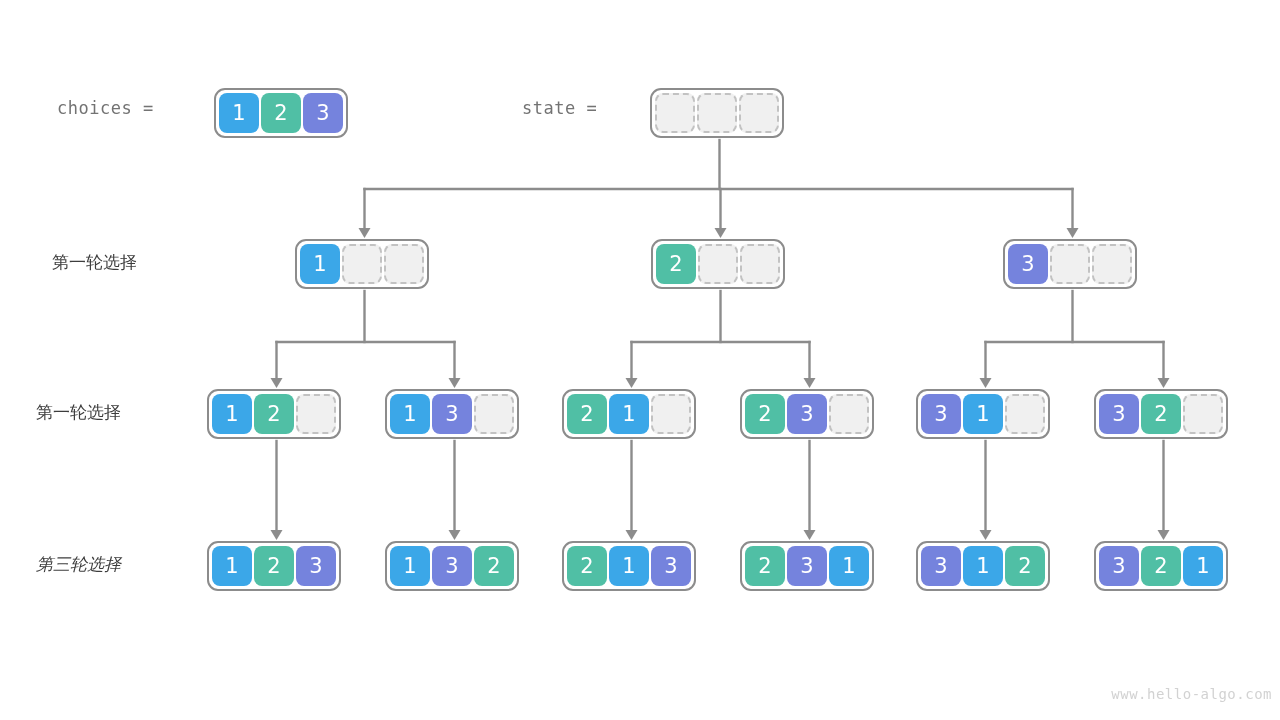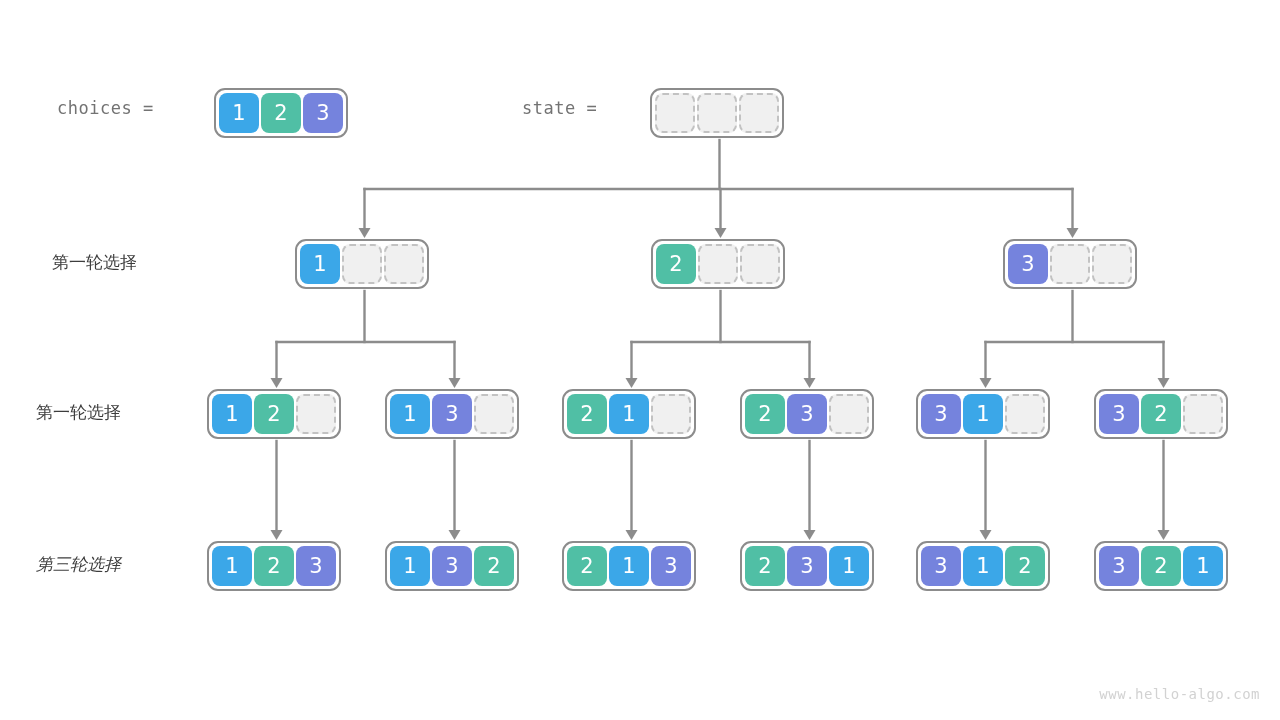--- a/index.html
+++ b/index.html
@@ -83,21 +83,21 @@
 
   .cell.empty {
     background: #f0f0f0;
     border: 2px dashed #c2c2c2;
     color: transparent;
   }
 
   
   .watermark {
     position: absolute;
-    right: 20px;
+    right: 8px;
     bottom: 18px;
     font-family: "DejaVu Sans Mono", "Liberation Mono", monospace;
     font-size: 14px;
     color: #d2d2d2;
     letter-spacing: 0.5px;
   }
 </style>
 </head>
 <body>
 

